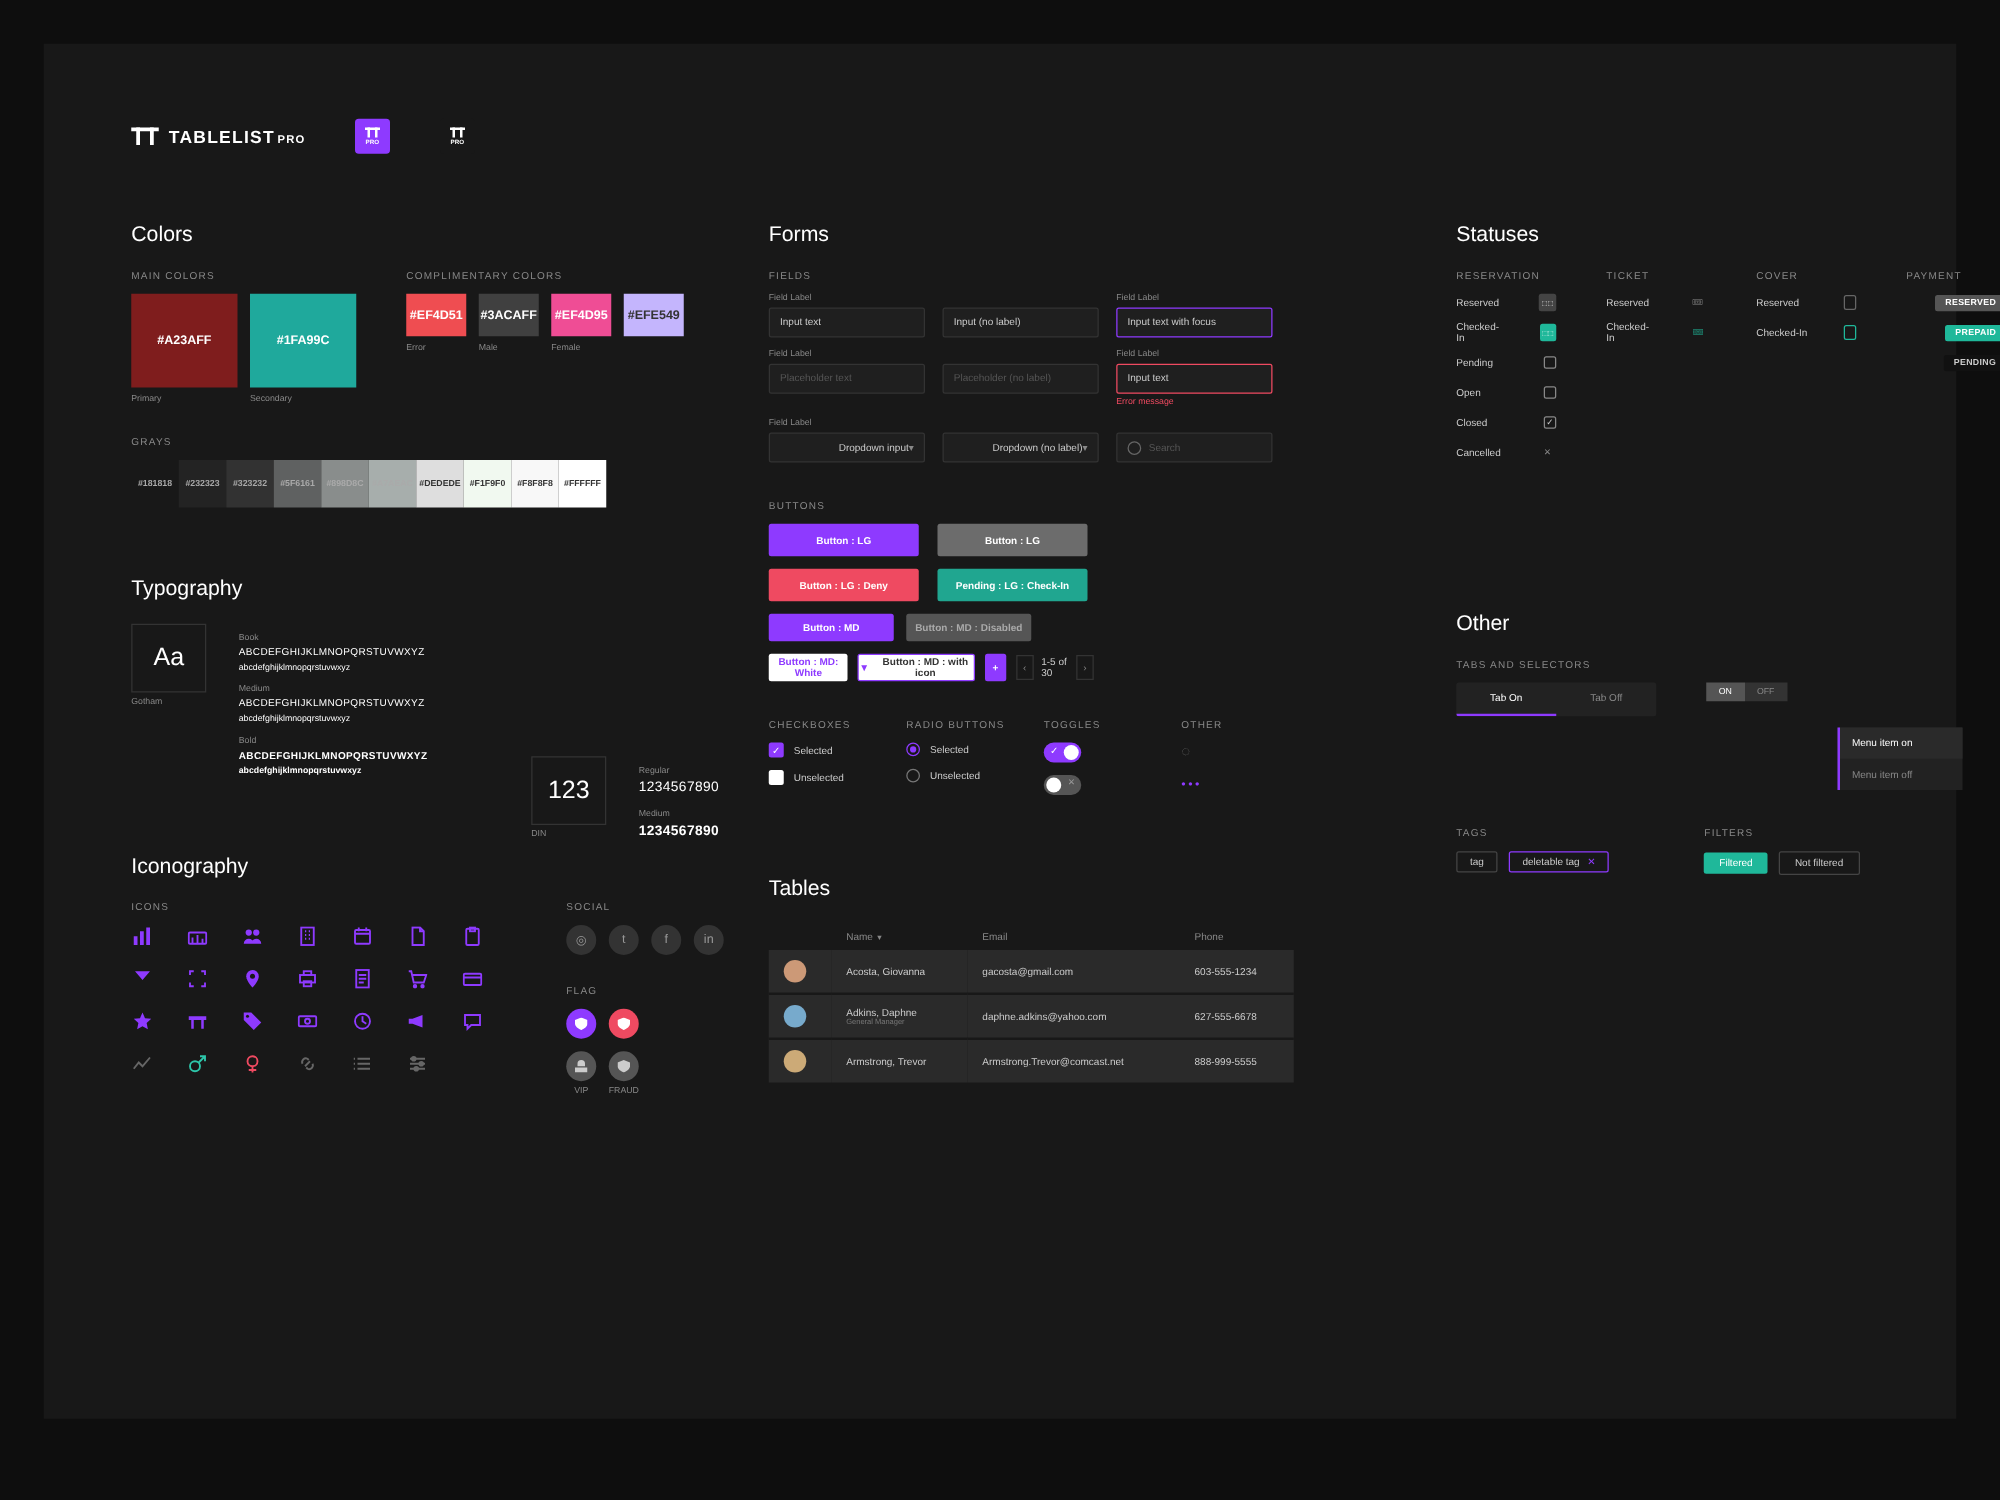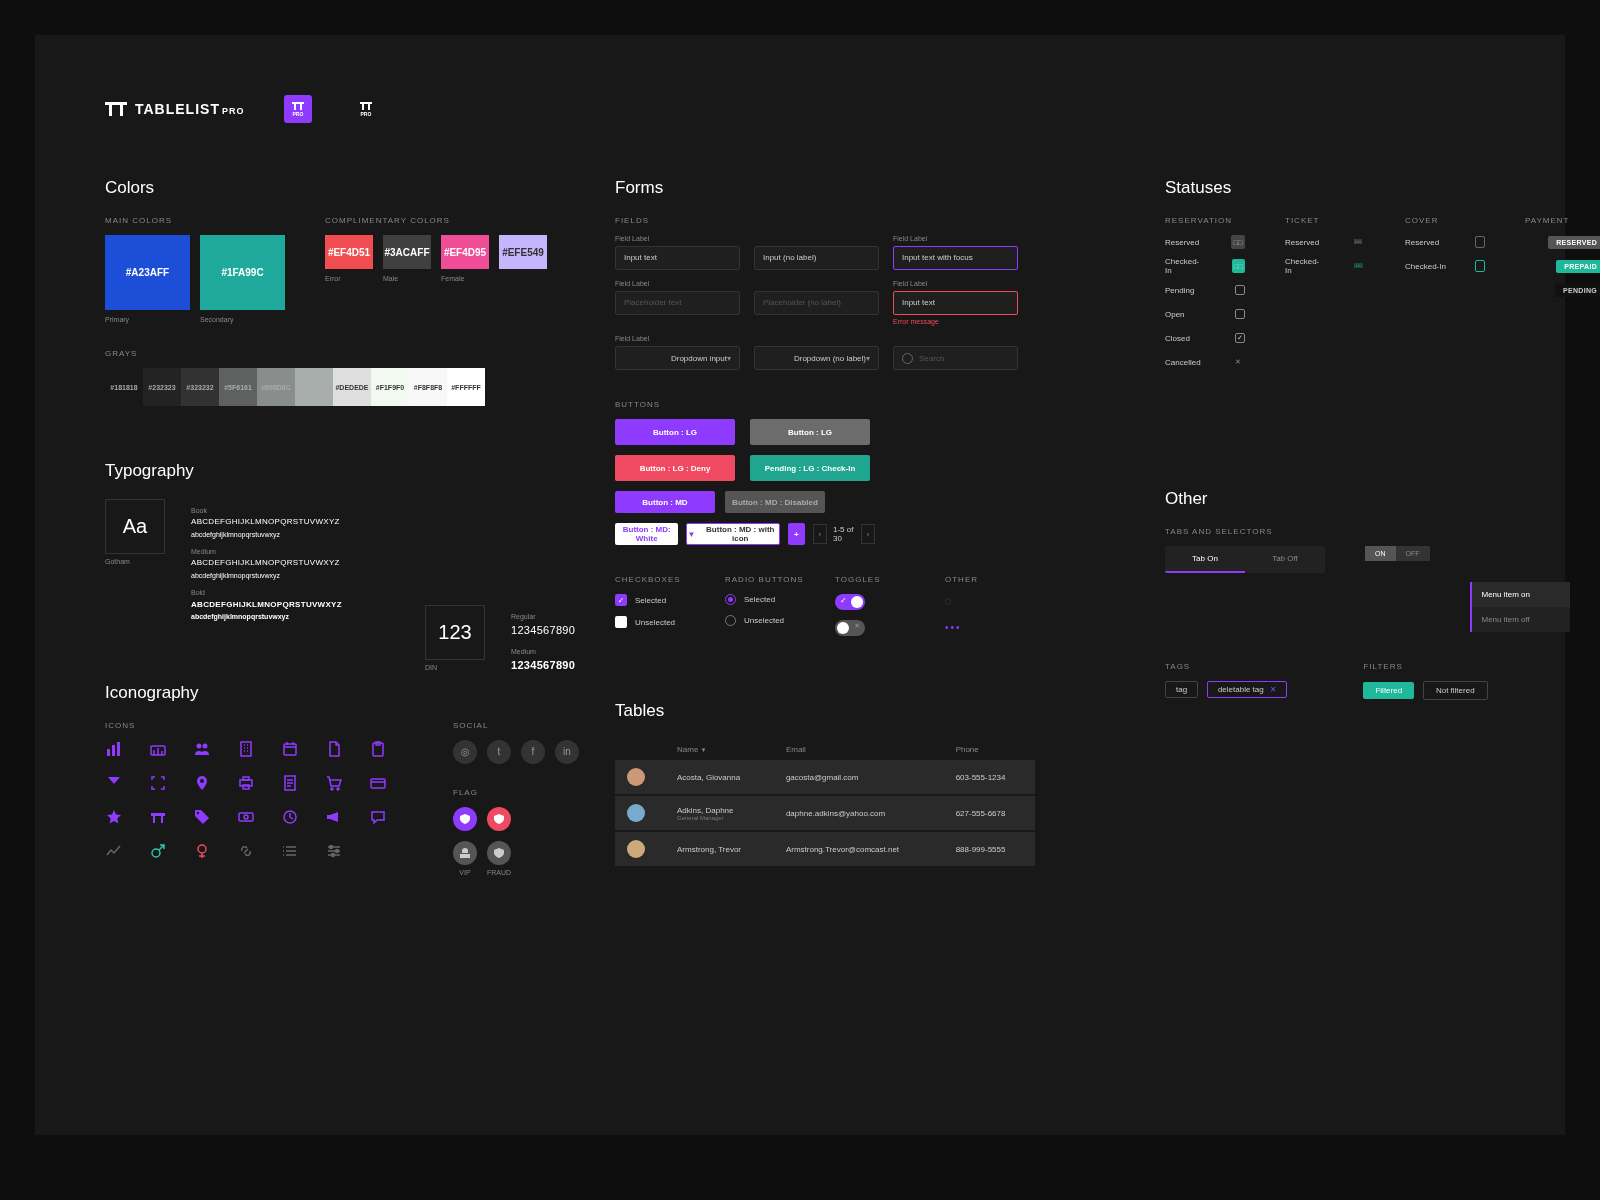--- a/index.html
+++ b/index.html
@@ -182,21 +182,21 @@
   <div class="cols">
 
     <div class="colA">
 
       <h2 class="section">Colors</h2>
       <div style="display:flex;gap:40px;">
         <div>
           <div class="caption">MAIN COLORS</div>
           <div class="swatch-row">
             <div>
-              <div class="swatch sw-lg" style="background:#1d4ed8">
+              <div class="swatch sw-lg" style="background:#7f1d1d">
                   <span>#A23AFF</span>
                 </div>
               <div class="sw-label">Primary</div>
             </div>
             <div>
               <div class="swatch sw-lg" style="background:#1FA99C">
                   <span>#1FA99C</span>
                 </div>
               <div class="sw-label">Secondary</div>
             </div>

